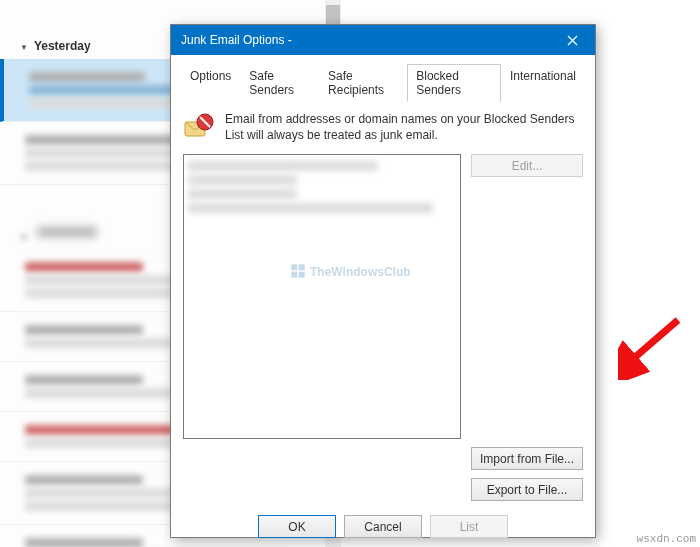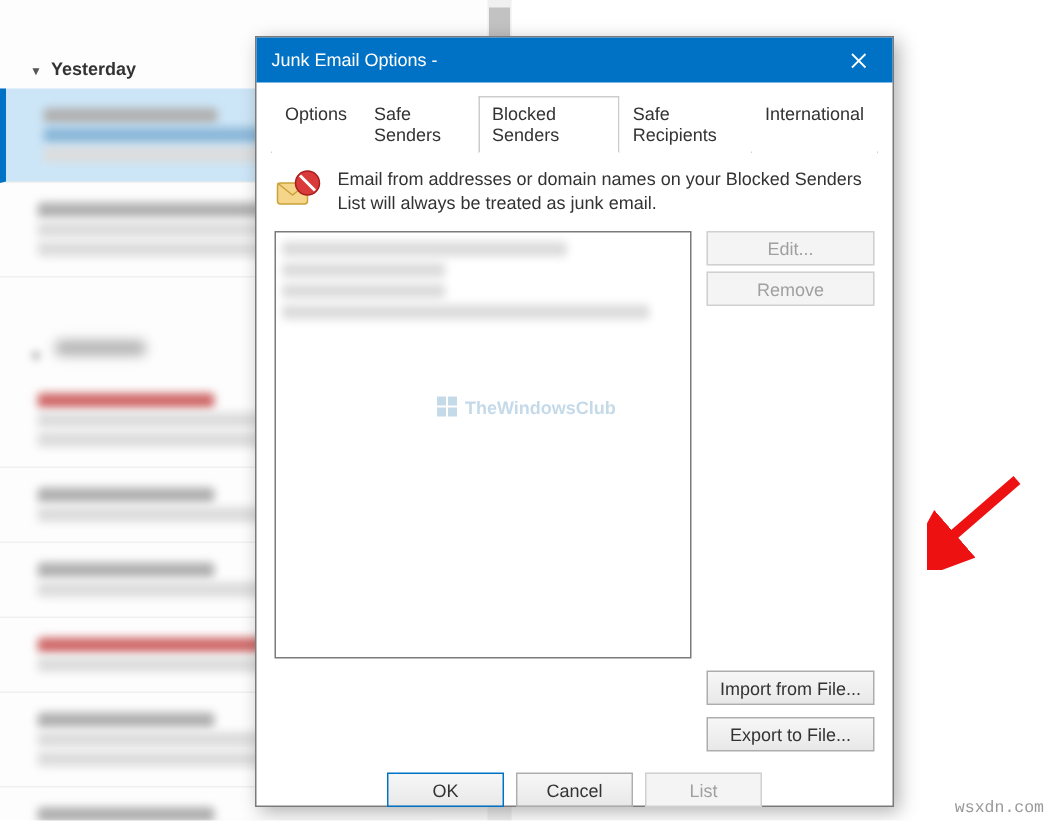--- a/index.html
+++ b/index.html
@@ -306,22 +306,22 @@
           <line x1="1" y1="1" x2="10" y2="10" stroke-width="1.2"></line>
           <line x1="10" y1="1" x2="1" y2="10" stroke-width="1.2"></line>
         </svg>
     </div>
   </div>
 
   <div class="tab-area">
     <div class="tabs">
       <div class="tab">Options</div>
       <div class="tab">Safe Senders</div>
+      <div class="tab">Safe Recipients</div>
       <div class="tab active">Blocked Senders</div>
-      <div class="tab">Safe Recipients</div>
       <div class="tab">International</div>
     </div>
   </div>
 
   <div class="tab-content">
     <div class="desc-row">
       <div class="desc-icon">
         <svg width="32" height="32" viewBox="0 0 32 32">
           <rect x="2" y="10" width="20" height="14" rx="2" fill="#f5d58a" stroke="#c9a338"></rect>
           <polyline points="2,10 12,18 22,10" fill="none" stroke="#c9a338"></polyline>
@@ -334,21 +334,20 @@
 
     <div class="main-row">
       <div class="listbox">
         <div class="blur-line med"></div>
         <div class="blur-line short"></div>
         <div class="blur-line short"></div>
         <div class="blur-line long"></div>
       </div>
       <div class="button-col">
         <div class="btn disabled">Edit...</div>
-        <div class="btn disabled">Remove</div>
       </div>
     </div>
 
     <div class="bottom-row">
       <div class="bottom-listbox-spacer"></div>
       <div class="bottom-btn-col">
         <div class="btn">Import from File...</div>
         <div class="btn">Export to File...</div>
       </div>
     </div>

